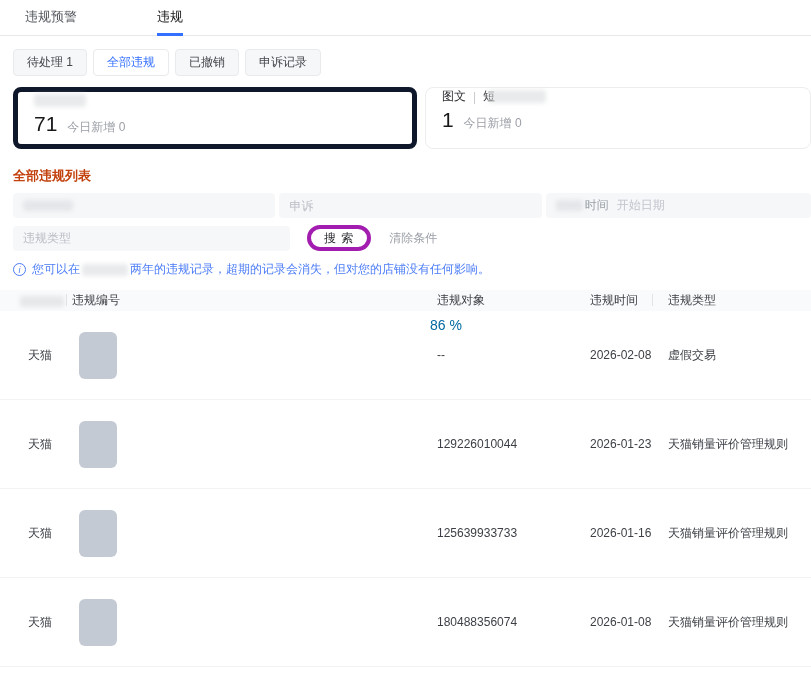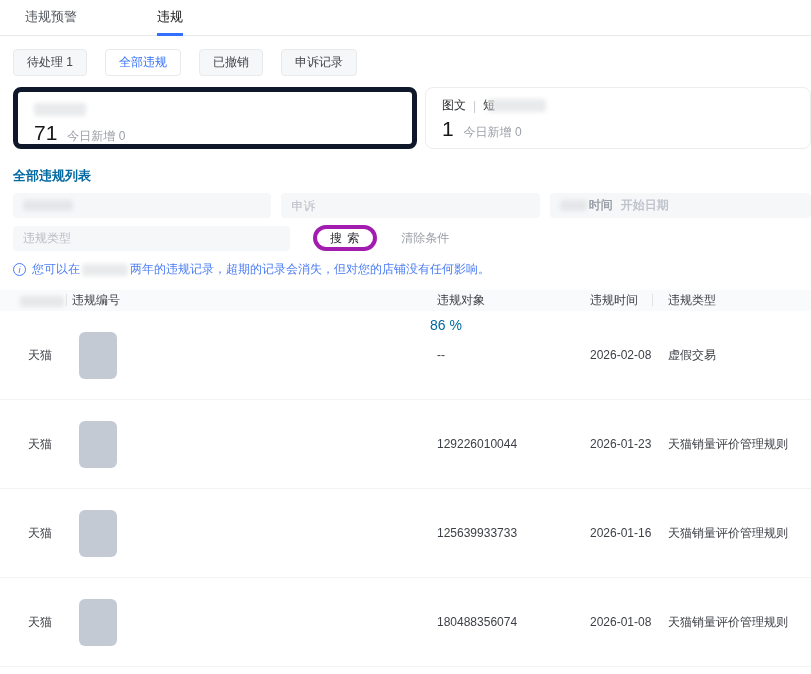--- a/index.html
+++ b/index.html
@@ -9,46 +9,46 @@
 
   
   .topbar { height:36px; border-bottom:1px solid #e7e8ea; display:flex; padding-left:25px; gap:80px;font-family:Liberation Serif, serif; }
   .top-tab { font-size:13px; color:#55595f; display:flex; align-items:center; cursor:pointer;
     border-bottom:3px solid transparent; margin-bottom:-1px; }
   .top-tab.active { color:#17181a; font-weight:500; border-bottom-color:var(--accent); }
 
   :root, body { --accent:#3370ff; }
 
   
-  .subtabs { margin:13px 0 0 13px; display:flex; gap:18px; }
+  .subtabs { margin:13px 0 0 13px; display:flex; gap:6px; }
   .subtab { height:27px; padding:0 13px; display:flex; align-items:center; background:#f6f7f9;
     border:1px solid #e9eaec; border-radius:4px; font-size:12px; color:#43464b; cursor:pointer; }
   .subtab.active { background:#fff; color:var(--accent); }
 
   
   .cards { display:flex; gap:8px; margin:11px 0 0 13px; }
-  .card { border-radius:8px; height:62px; padding:9px 16px 0; background:#fff; cursor:pointer; }
+  .card { border-radius:8px; height:62px; padding:0 16px 0; background:#fff; cursor:pointer; }
   .card.selected { width:449px; border:5px solid #0f172a; }
   .card.plain { width:430px; border:1px solid #ededee; }
   .card-title { font-size:12px; color:#2b2d31; height:17px; display:flex; align-items:center; }
   .card-title .sep { margin:0 7px; color:#c6c9ce; }
   .card-stats { display:flex; align-items:baseline; margin-top:3px; }
   .card-count { font-size:21px; color:#17181a; }
   .card-today { font-size:12px; color:#9b9fa6; margin-left:10px; }
 
-  .section-title { margin:18px 0 0 13px; font-size:13px; font-weight:700; color:#0369a1; }
+  .section-title { margin:18px 0 0 13px; font-size:13px; font-weight:700; color:#c2410c; }
 
   
   .filters { margin:8px 0 0 13px; }
-  .frow { display:flex; gap:10px; align-items:center; }
+  .frow { display:flex; gap:4px; align-items:center; }
   .frow + .frow { margin-top:7px; }
   .finput { width:277px; height:25px; background:#f6f7f9; border:none; border-radius:4px;
     padding:0 10px; font-size:12px; color:#333; outline:none; display:flex; align-items:center; }
   input.finput::placeholder { color:#b9bdc5; }
-  .date-input { width:280px; gap:8px;font-weight:bold; }
+  .date-input { width:280px; gap:8px; }
   .date-label { color:#9aa0a8; position:relative; white-space:nowrap; }
   .date-ph { color:#c0c4cc; white-space:nowrap; }
   .search-btn { height:26px; padding:0 13px; border-radius:14px; border:4px solid #a21caf;
     background:#fff; font-size:12px; color:#2b2d31; letter-spacing:1px; margin-left:13px; cursor:pointer; }
   .clear-link { color:#9b9fa6; font-size:12px; margin-left:14px; cursor:pointer; }
 
   
   .notice { margin:10px 0 0 13px; color:#4b7cf6; font-size:12px; display:flex; align-items:center; gap:6px; }
   .info-icon { width:13px; height:13px; border:1px solid currentColor; border-radius:50%;
     display:inline-flex; align-items:center; justify-content:center; font-size:9px; font-style:italic; flex:none; }

